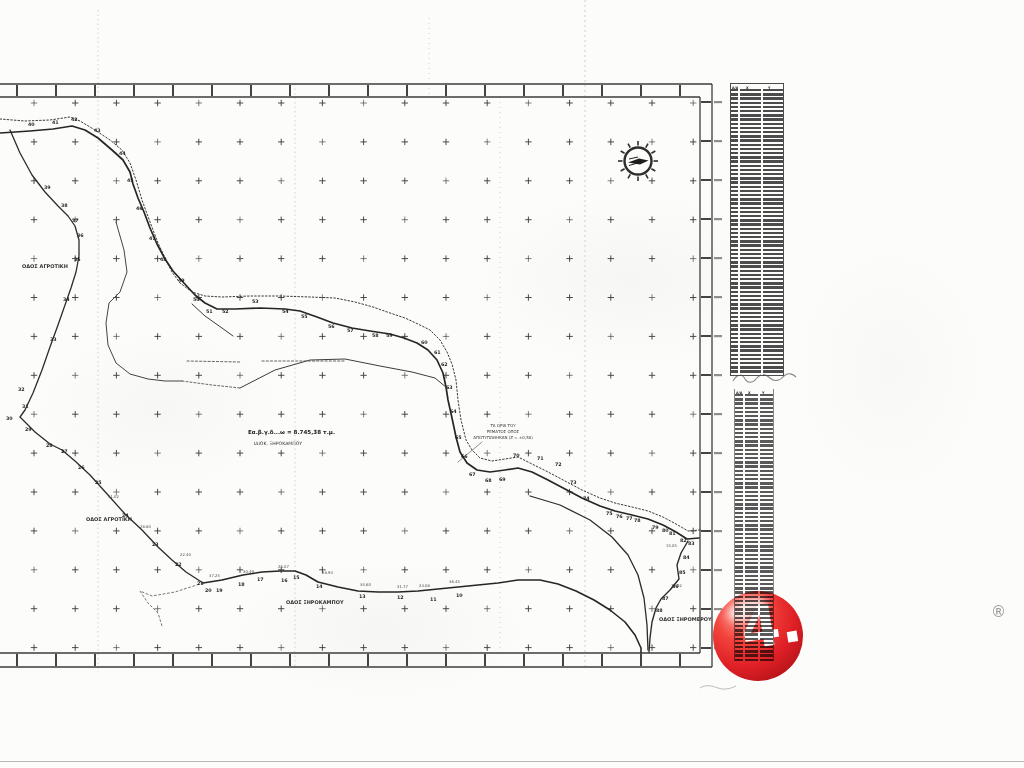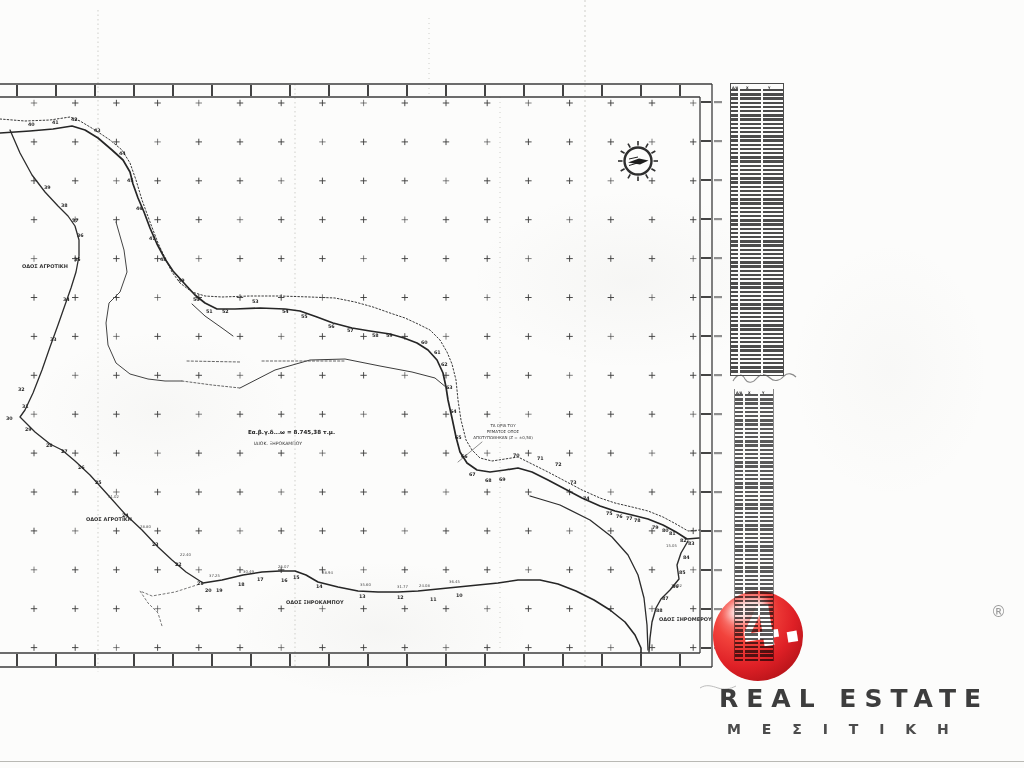--- a/index.html
+++ b/index.html
@@ -787,16 +787,14 @@
     <div class="rows"></div>
     <div class="gap g1"></div>
     <div class="gap g2"></div>
   </div>
 
   <div id="ball">
     <div class="shine"></div>
     <div class="glyph">4.</div>
   </div>
   <div id="reg">®</div>
-  <div id="sub1">REAL ESTATE</div>
-  <div id="sub2">Μ Ε Σ Ι Τ Ι Κ Η</div>
   <div id="pageedge"></div>
 </div>
 
 </body></html>

